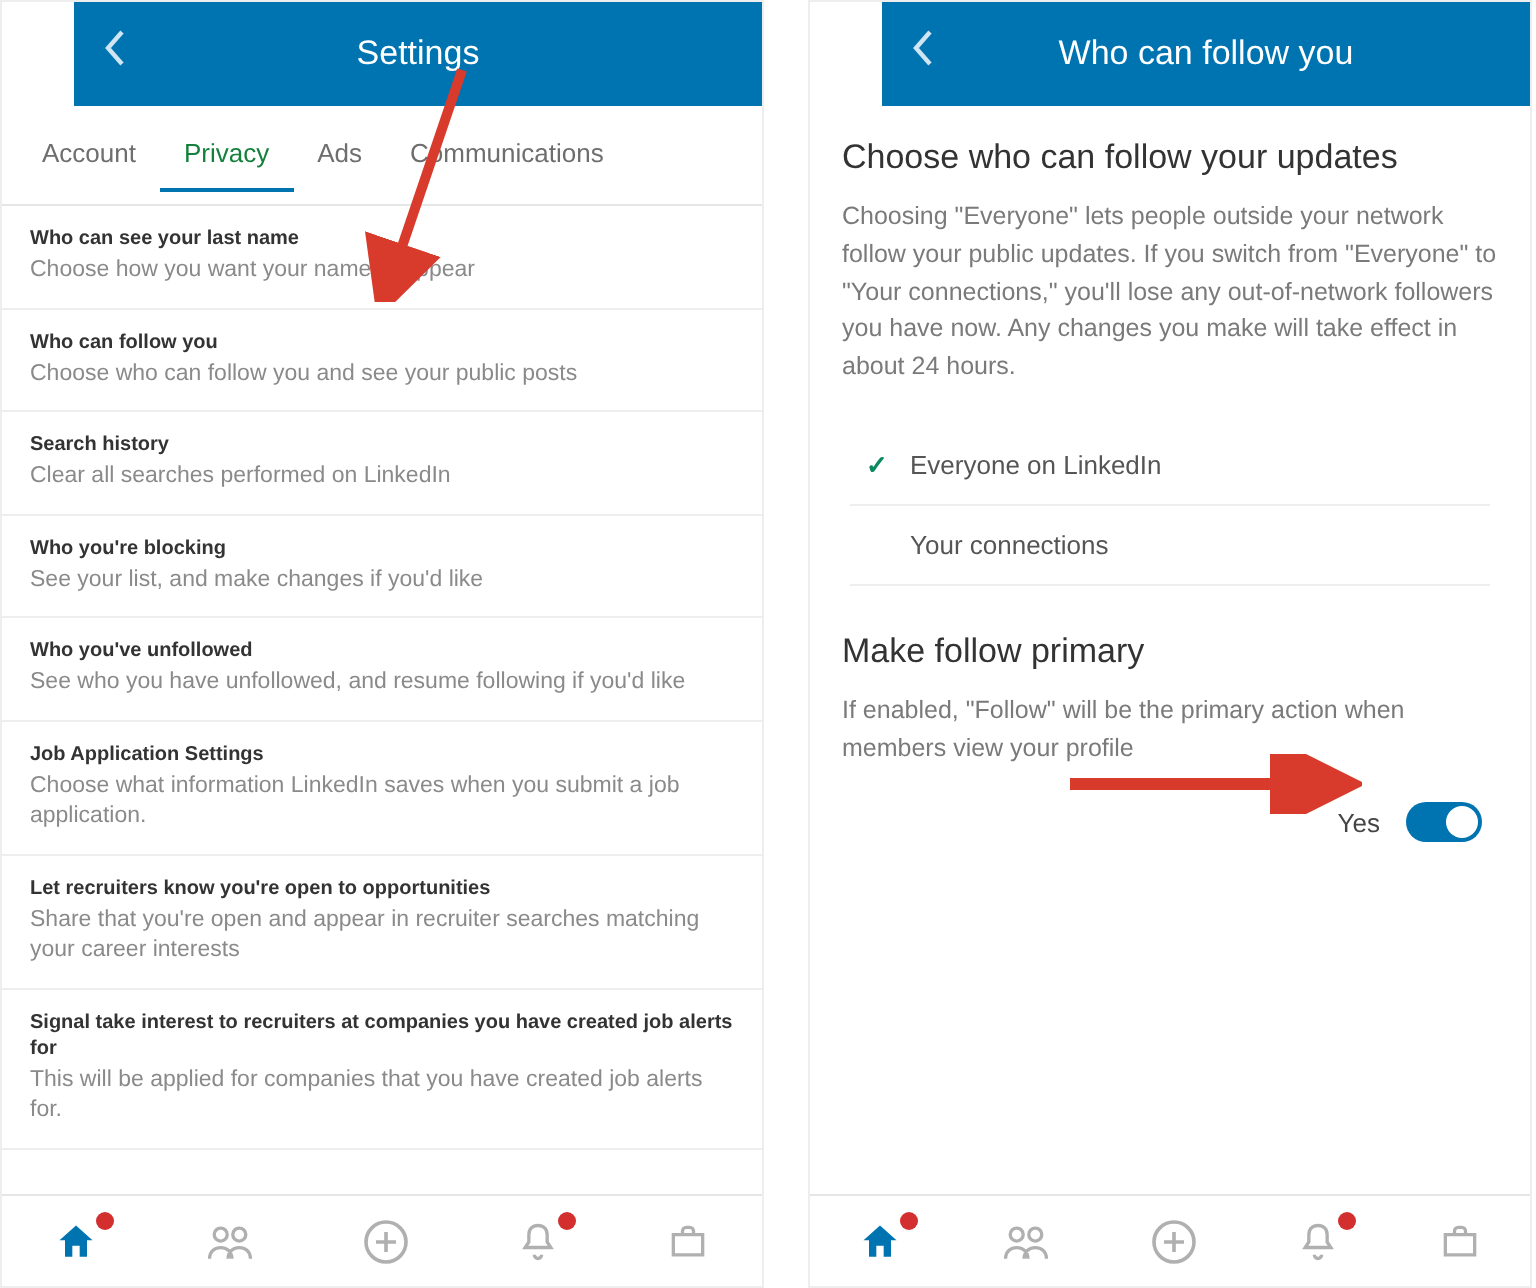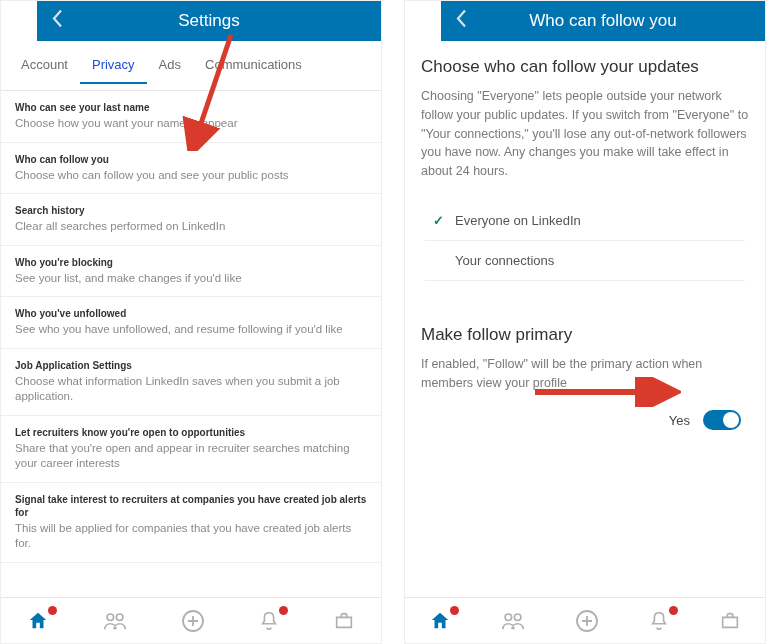--- a/index.html
+++ b/index.html
@@ -4,45 +4,45 @@
 <style>
   * { box-sizing: border-box; margin: 0; padding: 0; }
   html, body { width: 768px; height: 644px; font-family: -apple-system, "Helvetica Neue", Arial, sans-serif; background:#fff; overflow:hidden; }
   .screens { display:flex; width:768px; height:644px; }
   .screen { position:relative; height:644px; background:#fff; display:flex; flex-direction:column; border:1px solid #eee;}
   .screen-left { width:382px; }
   .gap { width:22px; }
   .screen-right { width:362px; }
 
   
-  .header { background:#0073b1; height:40px; display:flex; align-items:center; position:relative; color:#fff;margin-left:36px; }
+  .header { background:#0073b1; height:52px; display:flex; align-items:center; position:relative; color:#fff;margin-left:36px; }
   .back { position:absolute; left:14px; top:50%; transform:translateY(-50%); font-size:20px; color:#cce4f0; }
   .header-title { flex:1; text-align:center; font-size:17px; font-weight:500; color:#fff; }
 
   
   .tabs { display:flex; padding:0 8px; height:50px; align-items:center; border-bottom:1px solid #e6e6e6;}
   .tab { padding:0 12px; font-size:13px; color:#6e6e6e; height:36px; display:flex; align-items:center; border-bottom:2px solid transparent;}
-  .tab.active { color:#1d4ed8; border-bottom-color:#0073b1;}
+  .tab.active { color:#15803d; border-bottom-color:#0073b1;}
 
   
   .setting-list { flex:1; overflow:hidden; }
   .setting { padding:10px 14px 10px; border-bottom:1px solid #eee;}
   .setting-title { font-size:10px; font-weight:700; color:#333; line-height:1.3;}
   .setting-desc  { font-size:11.5px; color:#8a8a8a; margin-top:2px; line-height:1.35;}
 
   
   .content { padding: 16px 16px 0 16px; }
   .section-title { font-size:17px; font-weight:500; color:#333; margin-bottom:10px;}
   .section-text  { font-size:12.5px; color:#7a7a7a; line-height:1.5; }
   .options { margin:20px 4px 0 4px;}
   .option { display:flex; align-items:center; height:40px; border-bottom:1px solid #eee; font-size:13px; color:#555; padding-left:8px;}
   .option .check { width:22px; color:#0a8a5f; font-weight:bold;}
   .option.selected .check { visibility:visible;}
   .option .check.hidden { visibility:hidden;}
-  .section-block { margin-top:44px; }
+  .section-block { margin-top:23px; }
   .secondary-text { font-size:12.5px; color:#7a7a7a; line-height:1.5; margin-top:6px;}
   .toggle-row { display:flex; align-items:center; justify-content:flex-end; margin-top:18px; gap:13px; padding-right:8px;}
   .toggle-label { font-size:13px; color:#444;}
   .toggle { width:38px; height:20px; border-radius:20px; background:#0073b1; position:relative;}
   .toggle .knob { position:absolute; width:16px; height:16px; background:#fff; border-radius:50%; top:2px; right:2px;}
 
   
   .bottom-nav { height:46px; border-top:1px solid #e6e6e6; display:flex; justify-content:space-around; align-items:center;}
   .nav-item { color:#a0a0a0; position:relative; display:flex; align-items:center; justify-content:center;}
   .nav-item.active { color:#0073b1;}

